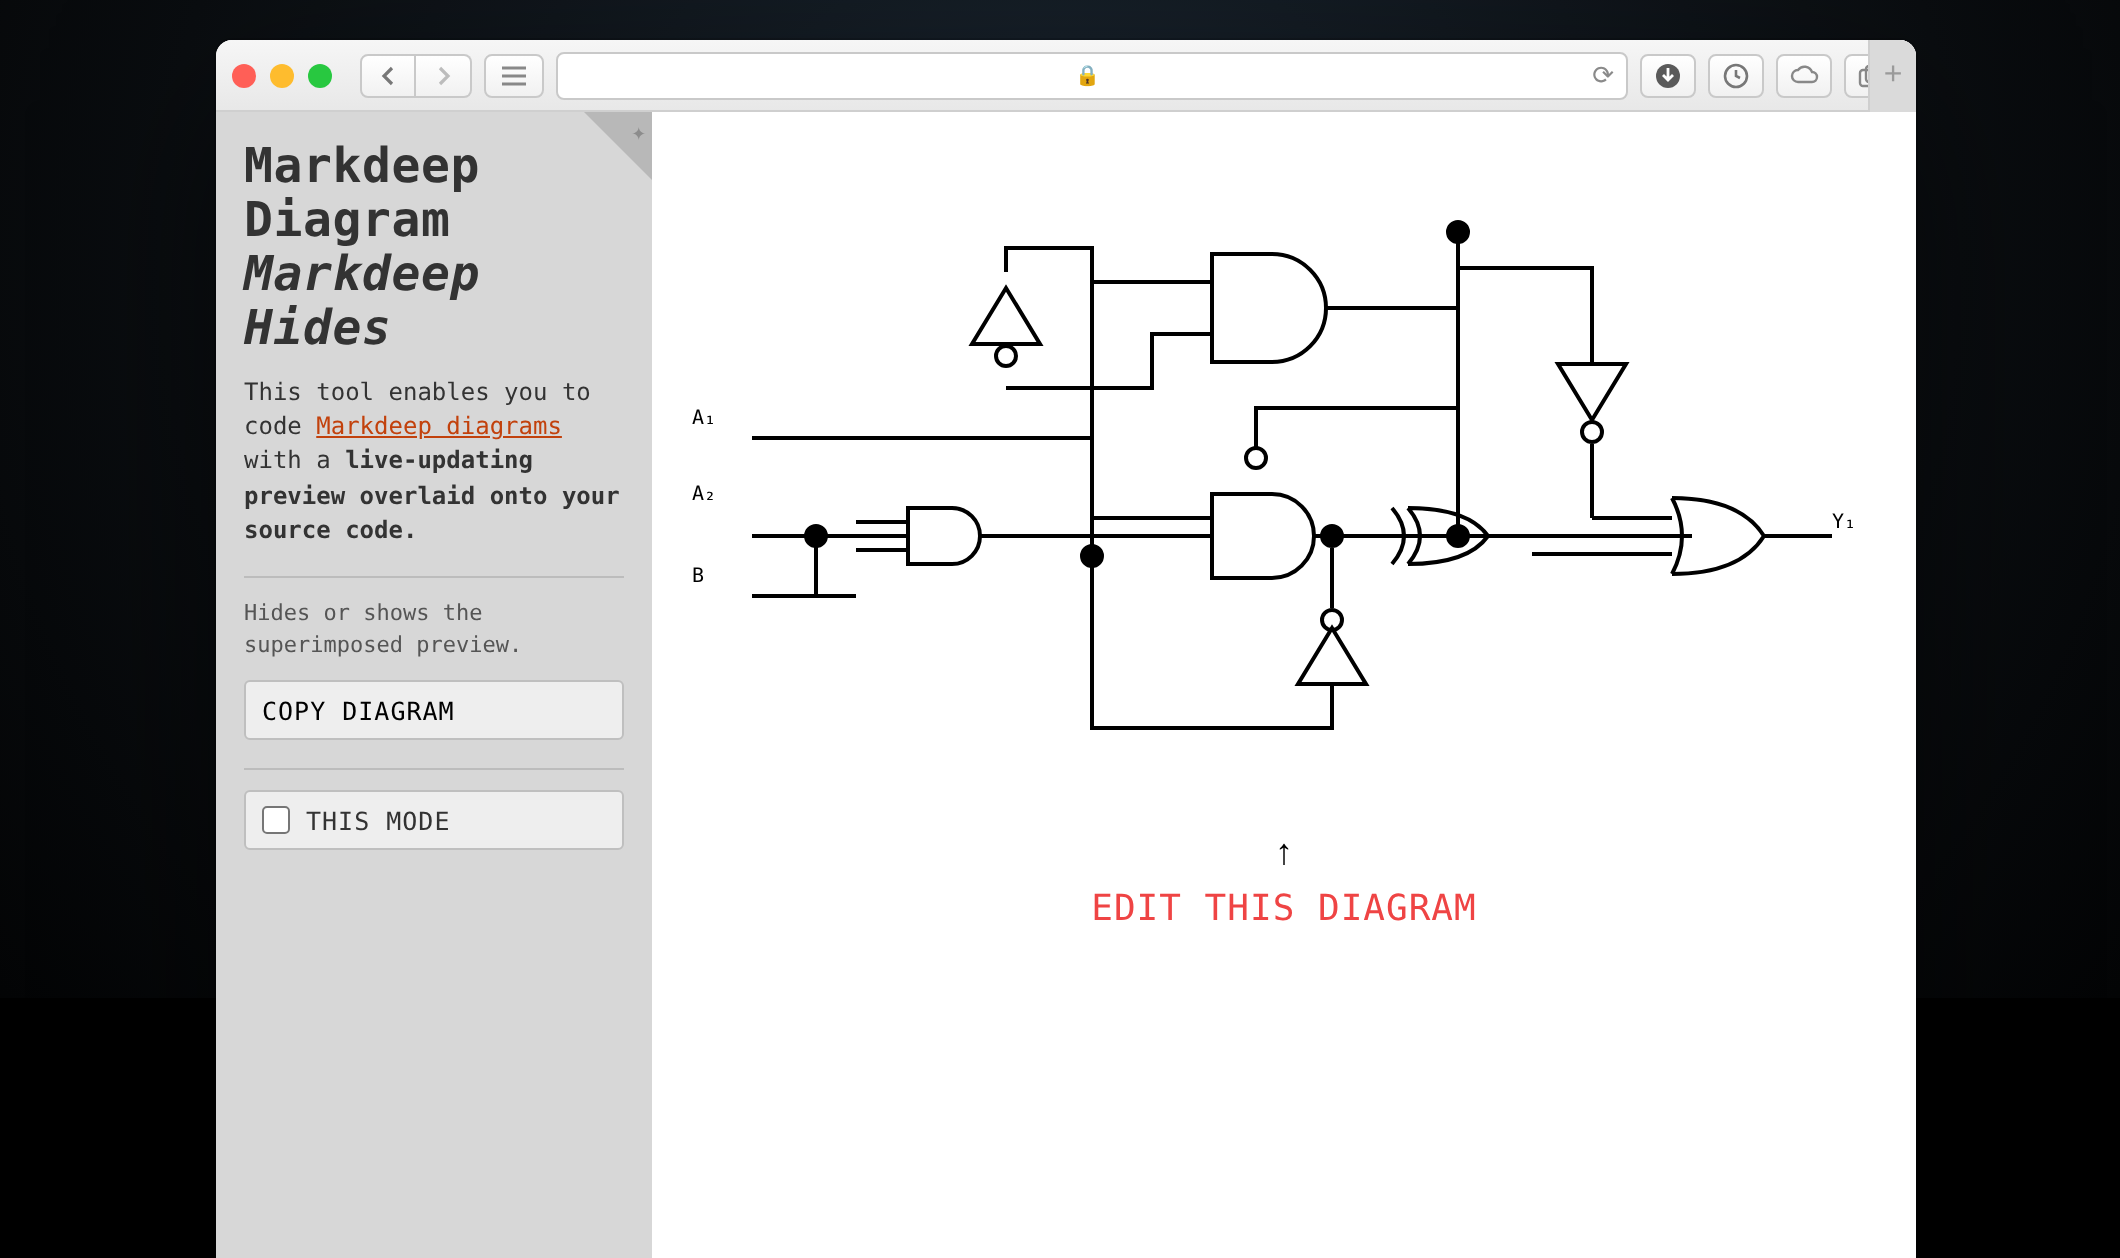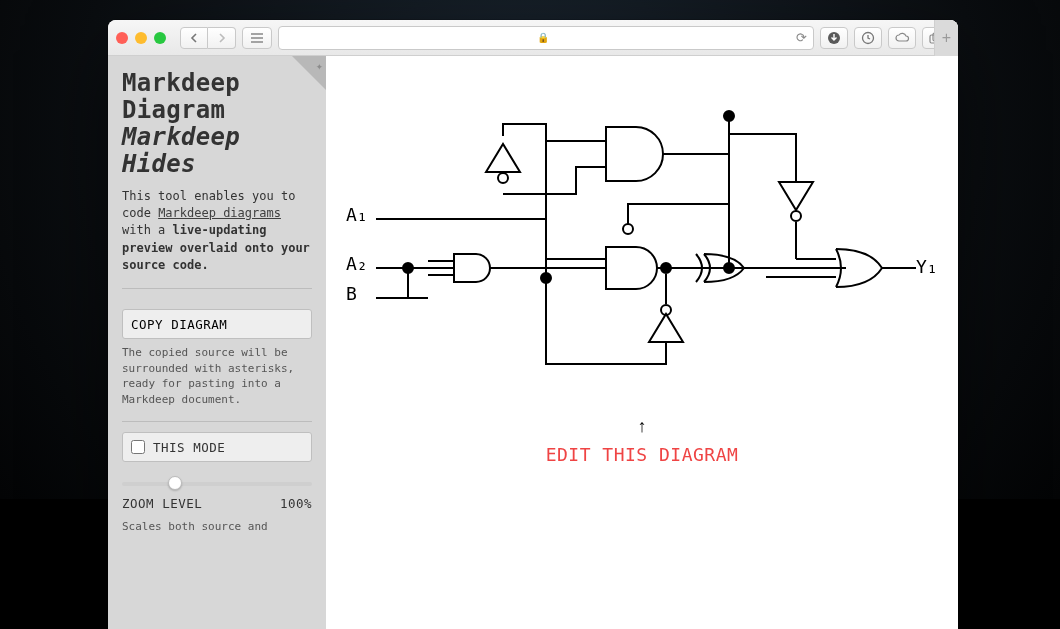--- a/index.html
+++ b/index.html
@@ -72,21 +72,21 @@
   }
   .dog-ear::after{
     content:"✦"; position:absolute; right:3px; top:-31px; color:#8c8c8c; font-size:12px;
   }
   h1.title{
     font-family:"SFMono-Regular","Menlo","Consolas",monospace;
     font-weight:700; font-size:24px; line-height:1.12; letter-spacing:.3px;
   }
   h1.title .ital{font-style:italic;}
   .desc{margin-top:10px; line-height:1.45;}
-  .desc a{color:#404040; text-decoration:underline;}
+  .desc a{color:#c2410c; text-decoration:underline;}
   .desc b{font-weight:700;}
   hr.sep{border:none; border-top:1px solid #bcbcbc; margin:14px 0 10px;}
   .btn{
     width:100%; height:30px;
     background:#eee; border:1px solid #bfbfbf; border-radius:3px;
     display:flex; align-items:center; padding:0 8px;
     font-family:inherit; font-size:12.5px; letter-spacing:.5px;
     cursor:pointer;
   }
   .btn input[type=checkbox]{margin-right:8px; width:14px; height:14px; accent-color:#3b82f6;}
@@ -103,21 +103,21 @@
   .zoom-row{display:flex; justify-content:space-between; font-size:12.5px; letter-spacing:.5px;}
 
   
   .canvas{ flex:1; background:#fff; position:relative; overflow:hidden;}
   .caption{
     position:absolute; left:0; right:0; top:388px; text-align:center;
     font-family:"SFMono-Regular","Menlo","Consolas",monospace;
     font-size:18px; letter-spacing:.5px; color:#ef4444;
   }
   .arrow-up{position:absolute; left:50%; top:360px; transform:translateX(-50%); font-size:18px;}
-  .label-mono{font-family:"SFMono-Regular","Menlo","Consolas",monospace; font-size:18px;}
+  .label-mono{font-family:"SFMono-Regular","Menlo","Consolas",monospace; font-size:10px;}
   .circuit{
     position:absolute; left:10px; top:8px; width:612px; height:320px;
   }
 </style>
 </head>
 <body>
 
 <div class="horizon"></div>
 
 <div class="window">
@@ -188,53 +188,43 @@
         <span class="ital">Markdeep</span><br>
         <span class="ital">Hides</span>
       </h1>
 
       <p class="desc">
         <span>This tool enables you to code </span><a href="#">Markdeep diagrams</a><span> with a </span><b>live-updating preview overlaid onto your source code.</b>
       </p>
 
       <hr class="sep">
 
+      <p class="hint">Hides or shows the superimposed preview.</p>
 
       <div style="height:10px"></div>
 
       <button class="btn">
         <span>COPY DIAGRAM</span>
       </button>
-      <p class="hint">The copied source will be surrounded with asterisks, ready for pasting into a Markdeep document.</p>
 
       <hr class="sep">
 
       <label class="btn">
         <input type="checkbox" style="">
         <span>THIS MODE</span>
       </label>
 
       <div style="height:14px"></div>
 
-      <div class="slider-wrap">
-        <div class="slider">
-            <div class="thumb"></div>
-          </div>
-        <div class="zoom-row">
-          <span>ZOOM LEVEL</span>
-          <span>100%</span>
-        </div>
-        <p class="hint" style="margin-top:8px">Scales both source and</p>
-      </div>
     </aside>
 
     <main class="canvas">
 
       <span class="label-mono" style="position:absolute; left:20px; top:148px;">A₁</span>
-      <span class="label-mono" style="position:absolute; left:20px; top:197px;">A₂</span>
+      <span class="label-mono" style="position:absolute; left:20px; top:186px;">A₂</span>
       <span class="label-mono" style="position:absolute; left:20px; top:227px;">B</span>
       <span class="label-mono" style="position:absolute; left:590px; top:200px;">Y₁</span>
 
       <svg class="circuit" viewBox="0 0 612 320">
         <g fill="none" stroke="#000" stroke-width="2">
 
           <circle cx="393" cy="52" r="5" fill="#000"></circle>
           <path d="M393 57 V70"></path>
 
           <path d="M270 63 h30 a27 27 0 0 1 0 54 h-30 z"></path>

